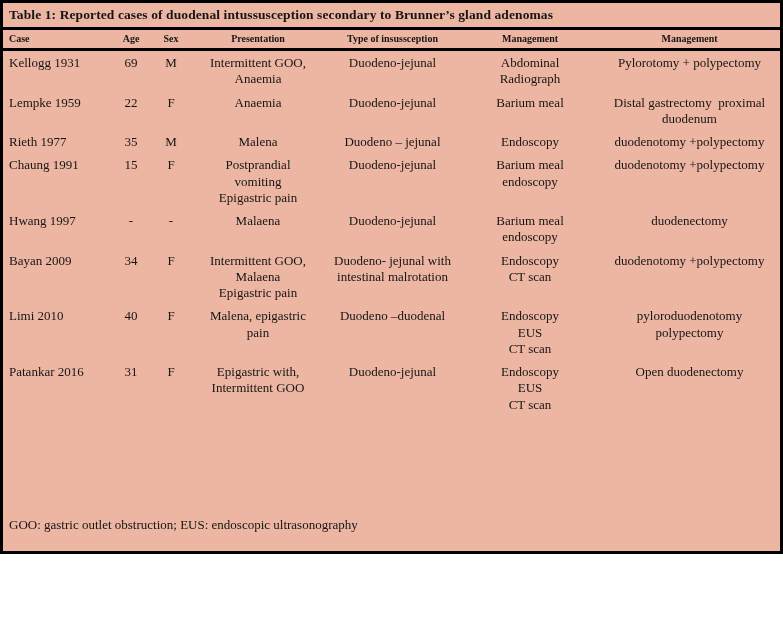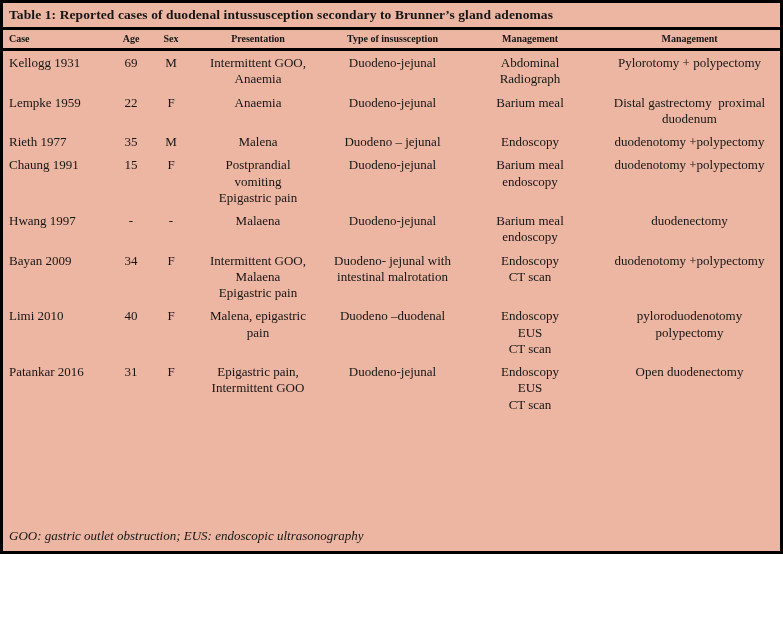--- a/index.html
+++ b/index.html
@@ -45,23 +45,22 @@
   th.case { text-align: left; padding-left: 6px; }
   td {
     text-align: center;
     vertical-align: top;
     padding: 4px 2px 3px;
     white-space: pre-wrap;
     line-height: 1.25;
   }
   td.case { text-align: left; padding-left: 6px; white-space: normal; margin-left: 45px; }
   .footnote {
-    padding: 6px 8px 7px 6px;
+    padding: 6px 8px 18px 6px;
     margin-top: auto;
-    font-style: italic;
   }
 </style>
 </head>
 <body>
 
 <div class="sheet">
   <div class="title">Table 1: Reported cases of duodenal intussusception secondary to Brunner’s gland adenomas</div>
   <table>
     <colgroup>
       <col class="c-case">
@@ -159,21 +158,21 @@
           <td class="diagnosis">Endoscopy
 EUS
 CT scan</td>
           <td class="management">pyloroduodenotomy
 polypectomy</td>
         </tr>
         <tr>
           <td class="case">Patankar 2016</td>
           <td class="age">31</td>
           <td class="sex">F</td>
-          <td class="presentation">Epigastric pain,
+          <td class="presentation">Epigastric with,
 Intermittent GOO</td>
           <td class="type">Duodeno-jejunal</td>
           <td class="diagnosis">Endoscopy
 EUS
 CT scan</td>
           <td class="management">Open duodenectomy</td>
         </tr>
       </tbody>
   </table>
   <div class="footnote">GOO: gastric outlet obstruction; EUS: endoscopic ultrasonography</div>

